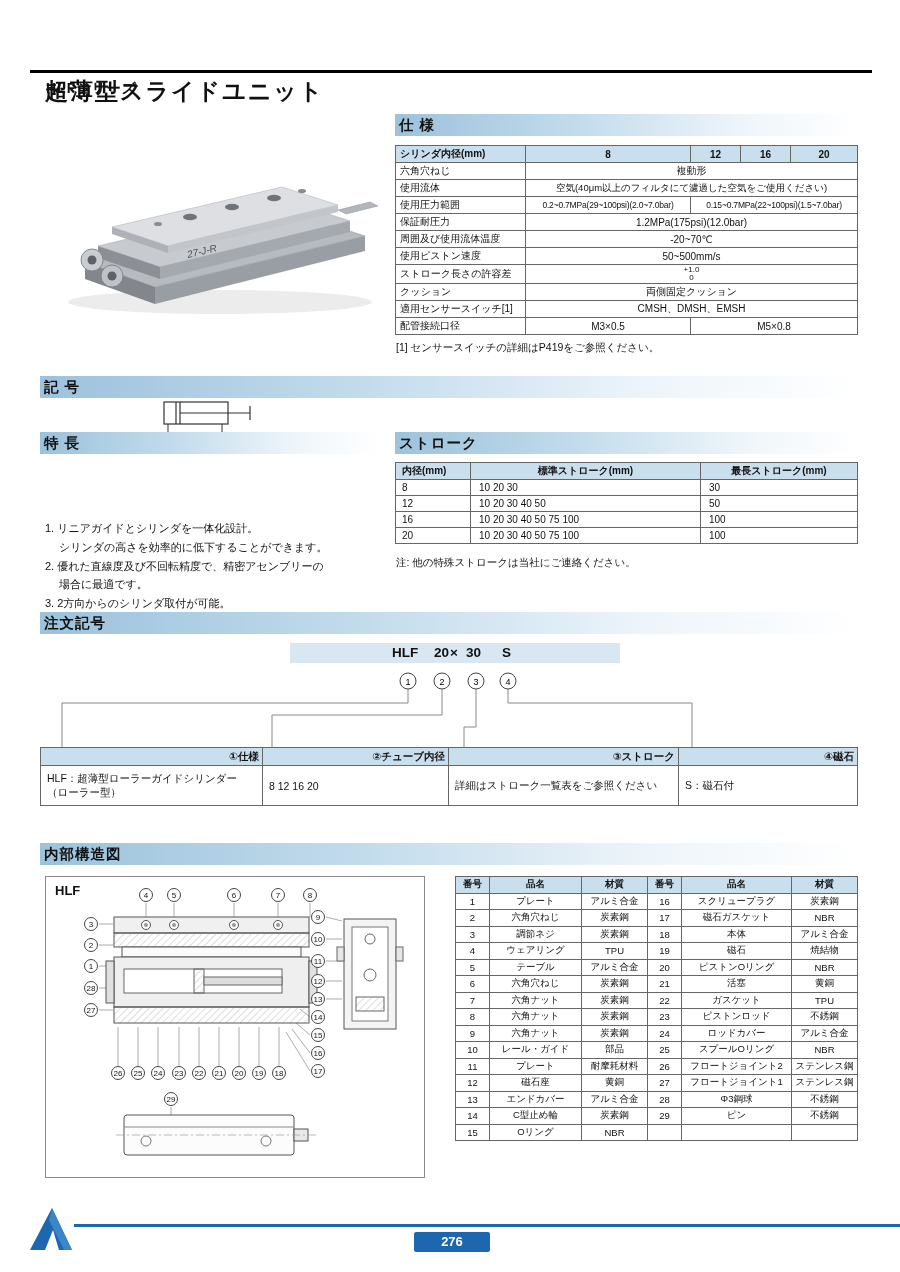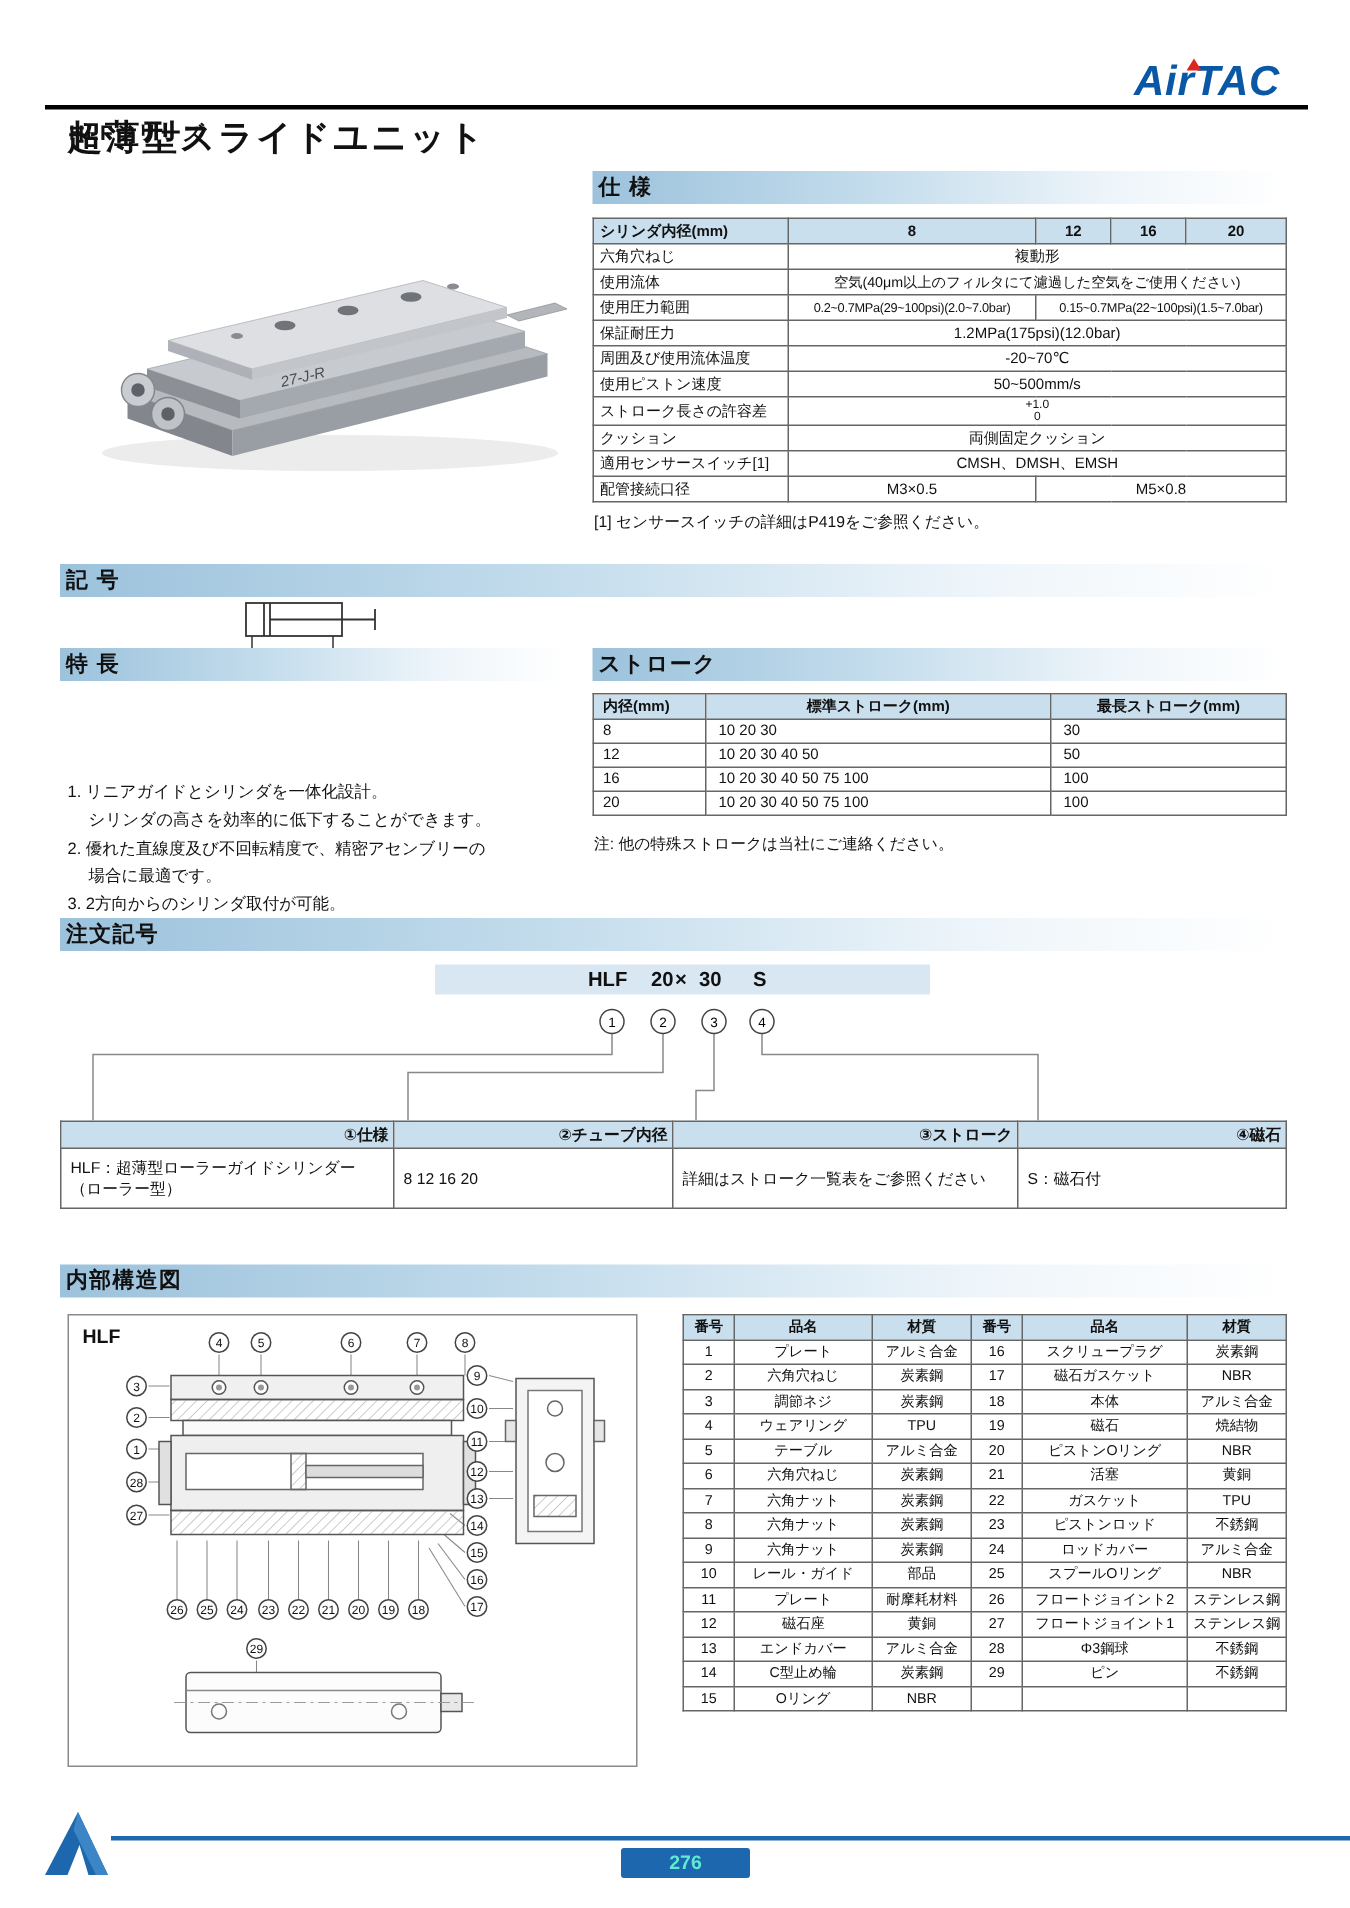--- a/index.html
+++ b/index.html
@@ -54,35 +54,31 @@
 
   
   .diagram-box { border:1px solid #8a8a8a; background:#fff; }
   .diagram-label { position:absolute; left:9px; top:6px; font-size:13px; font-weight:bold; }
   .co { position:absolute; width:14px; height:14px; border:1px solid #444; border-radius:50%;
     background:#fff; font-size:8px; line-height:13px; text-align:center; }
   .parts td, .parts th { height:16.5px; font-size:9.5px; text-align:center; padding:0 2px; }
 
   
   .footer-line { background:#1c67ad; }
-  .page-badge { width:86px; height:20px; background:#1c67ad; color:#5eead4; font-weight:bold;
+  .page-badge { width:76px; height:20px; background:#1c67ad; color:#ffffff; font-weight:bold;
     font-size:13px; text-align:center; line-height:20px; border-radius:2px; }
 </style>
 </head>
 <body>
 
 <div id="page">
 
   <div class="abs page-title" style="left:45px;top:36px">超薄型スライドユニット</div>
   <div class="abs title-rule" style="left:30px;top:70px;width:842px"></div>
   <div class="abs series" style="left:46px;top:80px">HLFシリーズ</div>
-  <div class="abs" style="left:756px;top:38px;width:130px;height:36px">
-    <span class="logo-text">AirTAC</span>
-    <span class="logo-accent"></span>
-  </div>
 
   <div class="abs" style="left:40px;top:110px;width:345px;height:225px">
     <svg width="345" height="225" viewBox="0 0 345 225">
       <ellipse cx="180" cy="192" rx="152" ry="12" fill="#ececec"></ellipse>
       <polygon points="45,152 255,103 325,126 115,177" fill="#b7bbc0" stroke="#9aa0a6" stroke-width="0.6"></polygon>
       <polygon points="45,152 115,177 115,194 45,169" fill="#83878d"></polygon>
       <polygon points="115,177 325,126 325,141 115,194" fill="#999ea5"></polygon>
       <polygon points="58,136 248,91 310,111 120,157" fill="#c7cbd0" stroke="#a9adb3" stroke-width="0.6"></polygon>
       <polygon points="58,136 120,157 120,169 58,148" fill="#8c9096"></polygon>
       <polygon points="120,157 310,111 310,122 120,169" fill="#a4a9af"></polygon>

